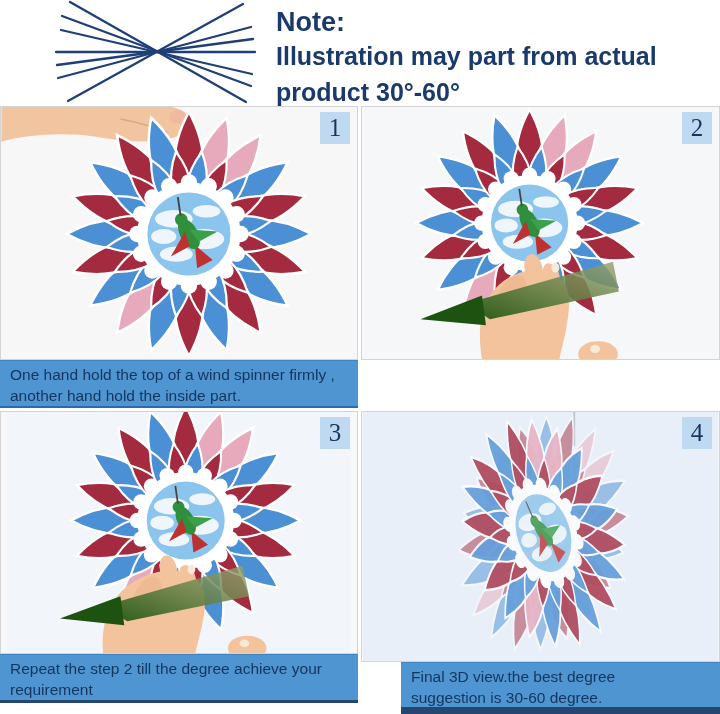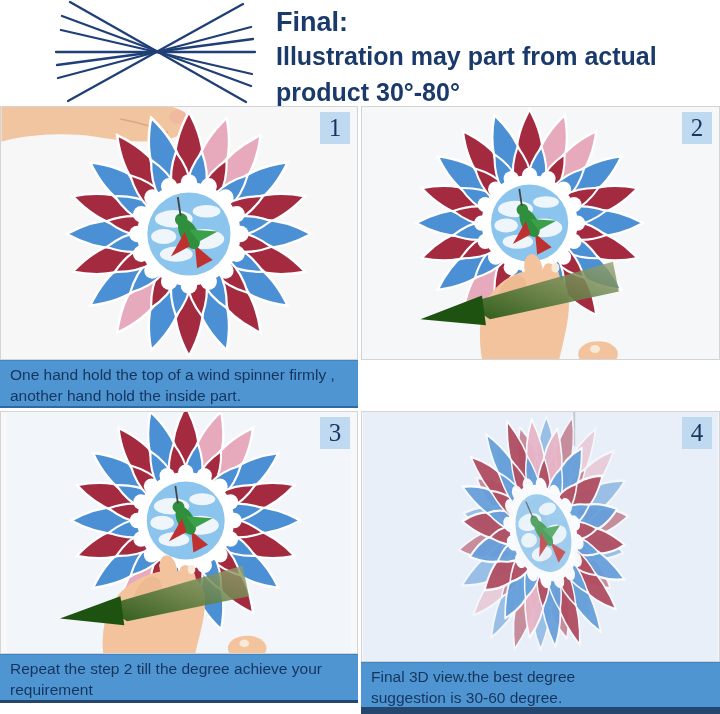--- a/index.html
+++ b/index.html
@@ -44,21 +44,21 @@
   .caption {
     background: #4e95d1;
     color: #16355e;
     font-size: 15.5px;
     line-height: 21px;
     padding: 3px 8px 0 10px;
     border-top: 1px solid #3f85c4;
   }
   .row1 .caption { height: 48px; border-bottom: 2px solid #2f6aa8; }
   .panel-3 .caption { height: 49px; border-bottom: 3px solid #24466f; margin-bottom: 11px; }
-  .panel-4 .caption { height: 52px; border-bottom: 7px solid #24466f; }
+  .panel-4 .caption { height: 52px; border-bottom: 7px solid #24466f; margin-left: 40px; }
 </style>
 </head>
 <body>
 
 <svg width="0" height="0" style="position:absolute" aria-hidden="true">
   <defs>
     <linearGradient id="agrad" x1="1" y1="0" x2="0" y2="1">
       <stop offset="0" stop-color="#97a271" stop-opacity="0.8"></stop>
       <stop offset="1" stop-color="#2a5a16"></stop>
     </linearGradient>
@@ -146,23 +146,23 @@
       <line x1="70" y1="2" x2="246" y2="102"></line>
       <line x1="62" y1="16" x2="251" y2="86"></line>
       <line x1="61" y1="30" x2="252" y2="74"></line>
       <line x1="56" y1="52" x2="255" y2="52"></line>
       <line x1="57" y1="65" x2="253" y2="39"></line>
       <line x1="58" y1="78" x2="251" y2="27"></line>
       <line x1="68" y1="101" x2="243" y2="4"></line>
     </g>
   </svg>
   <div class="note">
-    <div class="note-title">Final:</div>
+    <div class="note-title">Note:</div>
     <div class="note-line">Illustration may part from actual</div>
-    <div class="note-line">product 30°-80°</div>
+    <div class="note-line">product 30°-60°</div>
   </div>
 </div>
 
 <div class="grid">
 
   <div class="panel row1 panel-1">
     <div class="photo">
       <svg viewBox="0 0 358 254">
         <rect width="358" height="254" fill="#f7f7f8"></rect>
         <g>

